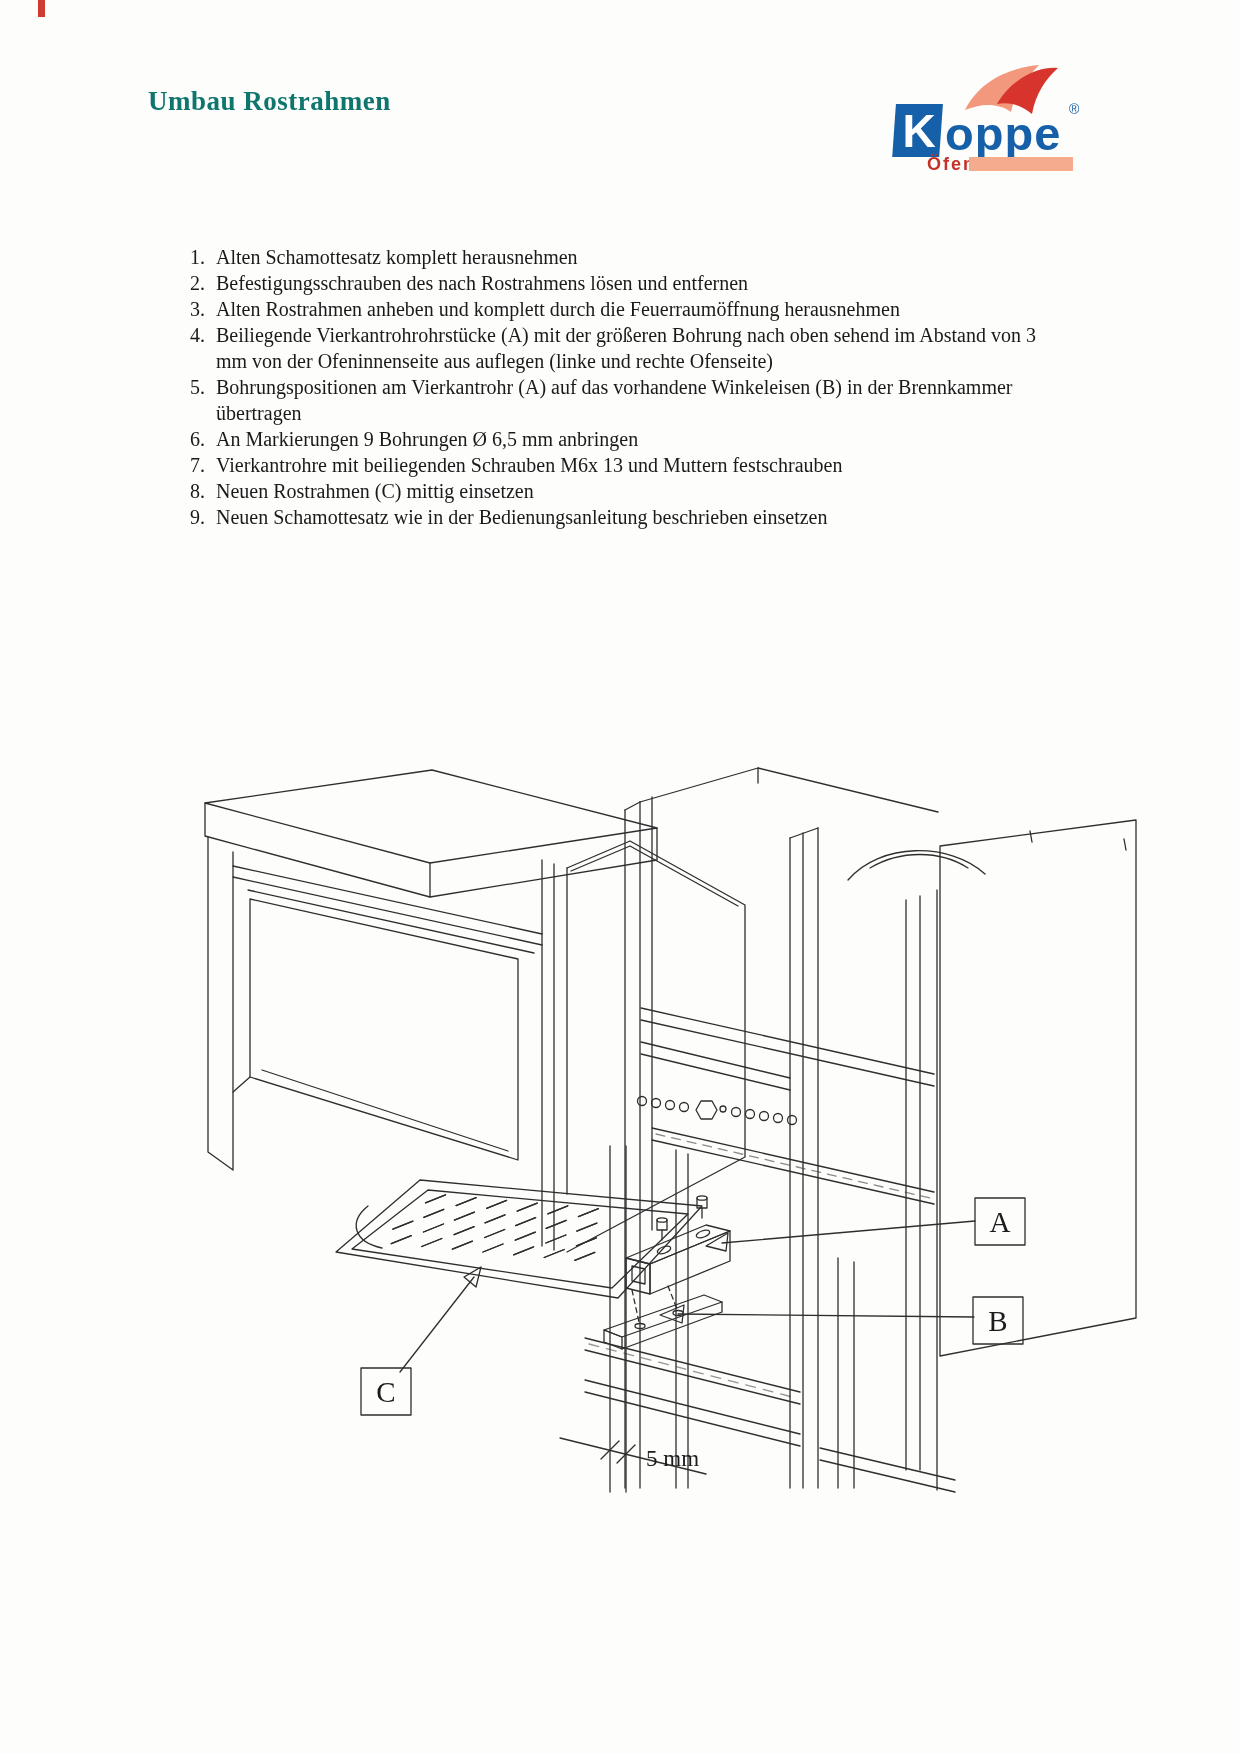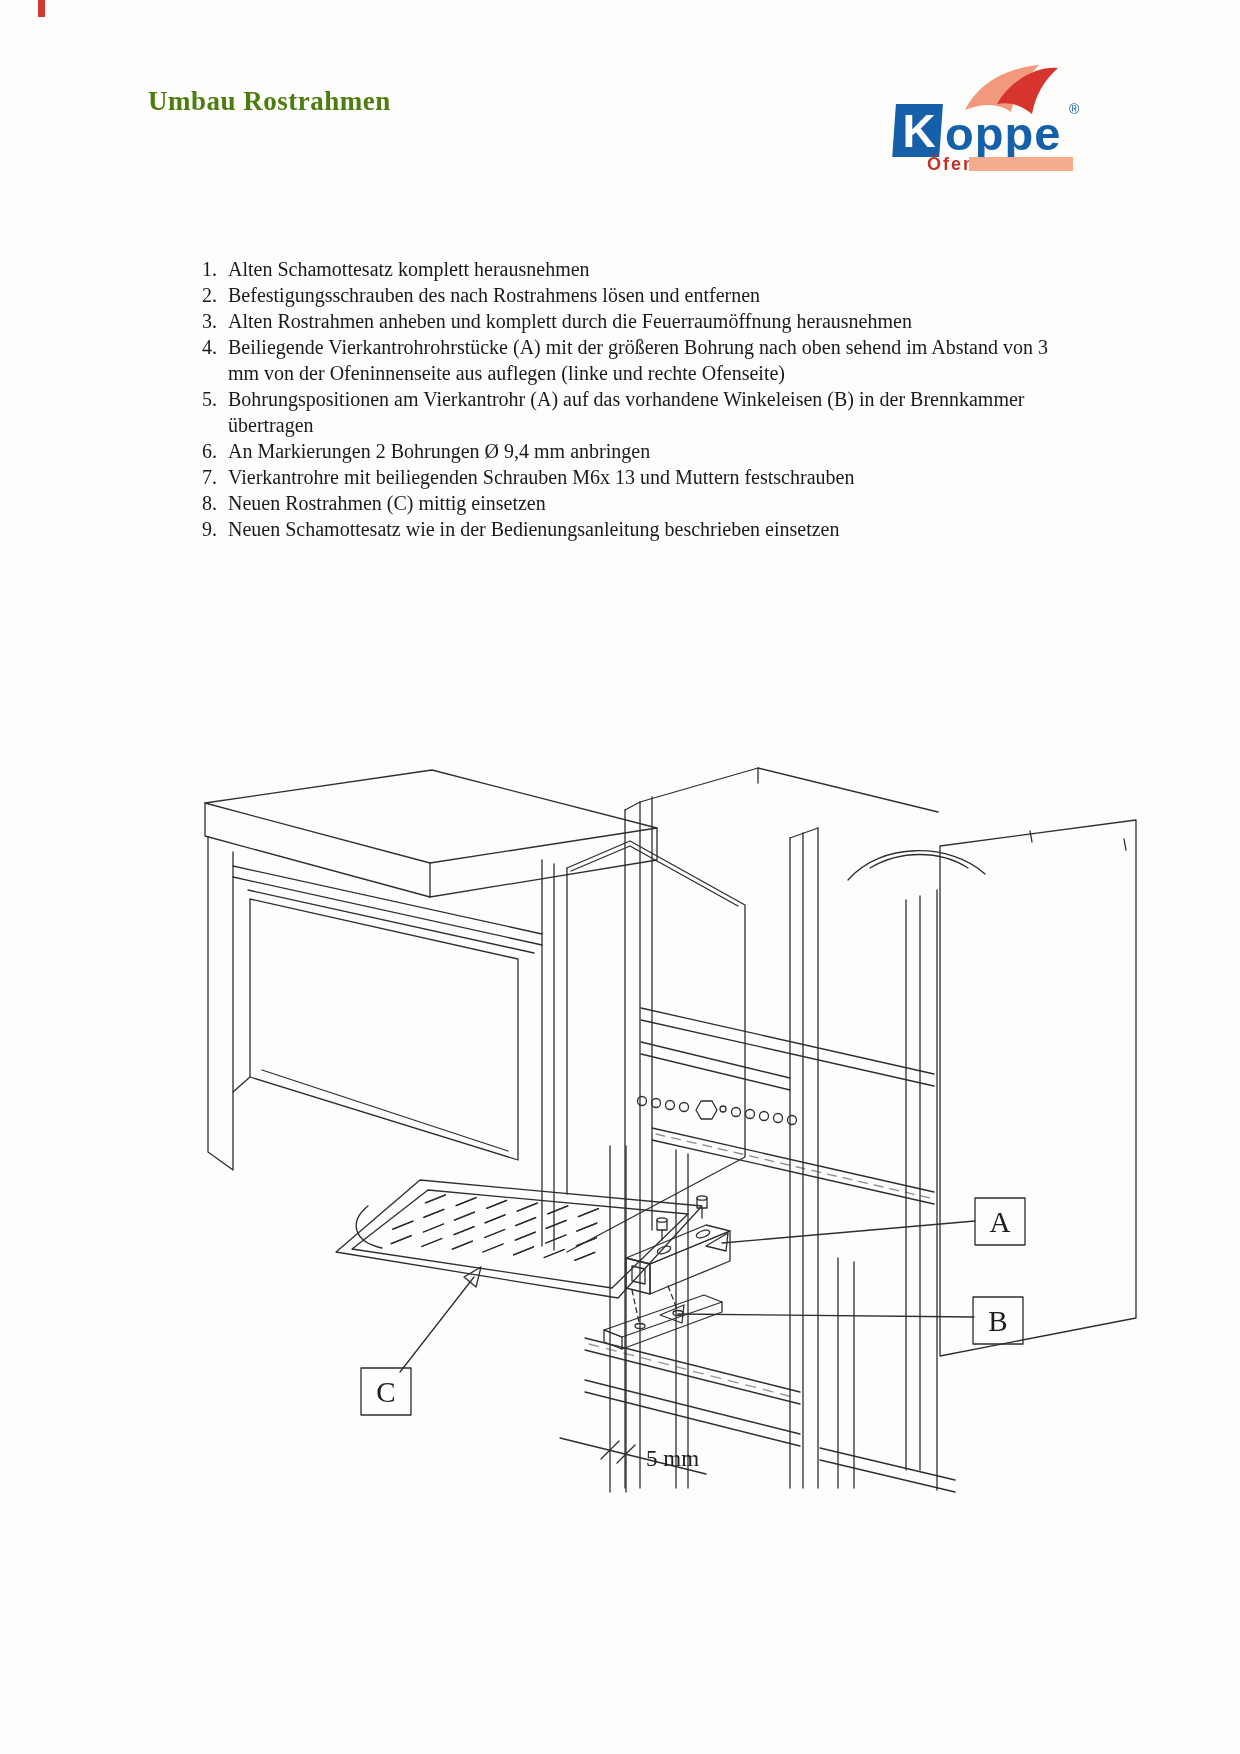--- a/index.html
+++ b/index.html
@@ -3,25 +3,25 @@
 <meta charset="utf-8">
 <style>
   html,body{margin:0;padding:0;}
   body{
     width:1240px;height:1754px;position:relative;background:#fdfdfc;
     font-family:"Liberation Serif", serif;color:#1c1c1c;overflow:hidden;
   }
   .red-mark{position:absolute;left:38px;top:0;width:7px;height:17px;background:#cf3b31;}
   h1.doc-title{
     position:absolute;left:148px;top:86px;margin:0;
-    font-size:27px;font-weight:bold;letter-spacing:.5px;color:#4d7c0f;
+    font-size:27px;font-weight:bold;letter-spacing:.5px;color:#0f766e;
   }
   .logo{position:absolute;left:885px;top:60px;width:205px;height:118px;}
   ol.instructions{
-    position:absolute;left:150px;top:244px;width:830px;margin:12px;
+    position:absolute;left:150px;top:244px;width:830px;margin:0;
     padding-left:60px;font-size:20px;line-height:26px;color:#1a1a1a;
   }
   ol.instructions li{margin:0 0 0 0;padding-left:6px;}
   svg.diagram{position:absolute;left:0;top:0;width:1240px;height:1754px;}
   svg.diagram path, svg.diagram line, svg.diagram rect.box, svg.diagram circle, svg.diagram ellipse{
     stroke:#2e2e2e;stroke-width:1.3;fill:none;stroke-linejoin:round;stroke-linecap:round;
   }
   svg .lbl{font-family:"Liberation Serif",serif;font-size:29px;fill:#1c1c1c;stroke:none;}
   svg .dim-text{font-family:"Liberation Serif",serif;font-size:23px;fill:#1c1c1c;stroke:none;}
   svg .solid{fill:#2e2e2e;stroke:none;}
@@ -46,21 +46,21 @@
     <rect x="84" y="97" width="104" height="14" fill="#f5ab8e" stroke="none"></rect>
   </svg>
 </div>
 
 <ol class="instructions">
   <li>Alten Schamottesatz komplett herausnehmen</li>
   <li>Befestigungsschrauben des nach Rostrahmens lösen und entfernen</li>
   <li>Alten Rostrahmen anheben und komplett durch die Feuerraumöffnung herausnehmen</li>
   <li>Beiliegende Vierkantrohrohrstücke (A) mit der größeren Bohrung nach oben sehend im Abstand von 3 mm von der Ofeninnenseite aus auflegen (linke und rechte Ofenseite)</li>
   <li>Bohrungspositionen am Vierkantrohr (A) auf das vorhandene Winkeleisen (B) in der Brennkammer übertragen</li>
-  <li>An Markierungen 2 Bohrungen Ø 9,4 mm anbringen</li>
+  <li>An Markierungen 9 Bohrungen Ø 6,5 mm anbringen</li>
   <li>Vierkantrohre mit beiliegenden Schrauben M6x 13 und Muttern festschrauben</li>
   <li>Neuen Rostrahmen (C) mittig einsetzen</li>
   <li>Neuen Schamottesatz wie in der Bedienungsanleitung beschrieben einsetzen</li>
 </ol>
 
 <svg class="diagram" viewBox="0 0 1240 1754">
 
   <g>
     <path d="M205,803 L432,770 L657,828 L430,863 Z"></path>
     <path d="M205,803 L205,836 L430,897 L430,863"></path>

